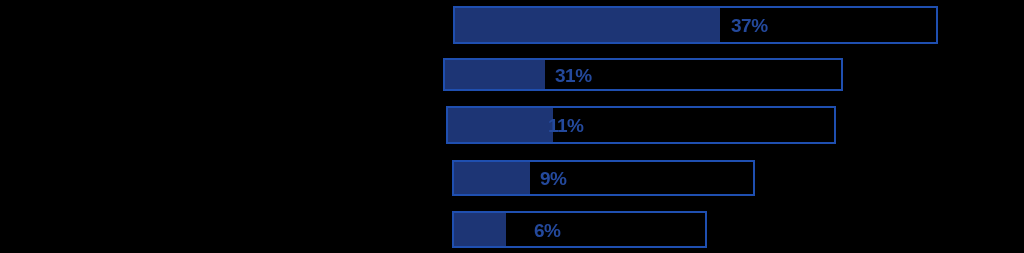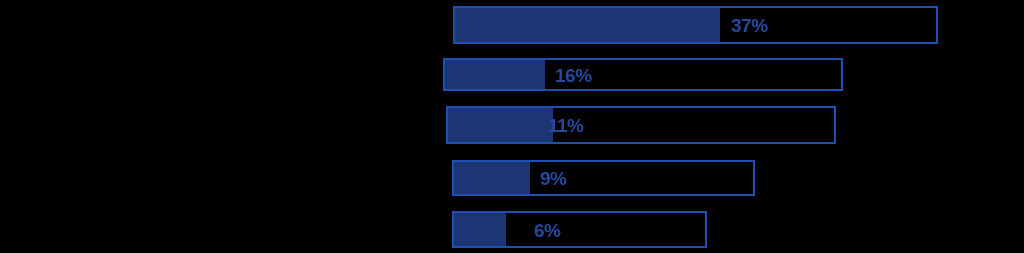--- a/index.html
+++ b/index.html
@@ -60,21 +60,21 @@
   <div class="bar-row" style="left: 453px; top: 6px; width: 485px; height: 38px;">
     <div class="bar-track" style="border-color: rgb(31, 79, 176);">
       <div class="bar-fill" style="width: 265px; background: rgb(29, 53, 117);"></div>
       <span class="bar-value" style="left: 276px; color: rgb(36, 73, 156);">37%</span>
     </div>
   </div>
 
   <div class="bar-row" style="left: 443px; top: 58px; width: 400px; height: 33px;">
     <div class="bar-track" style="border-color: rgb(31, 79, 176);">
       <div class="bar-fill" style="width: 100px; background: rgb(29, 53, 117);"></div>
-      <span class="bar-value" style="left: 110px; color: rgb(36, 73, 156);">16%</span>
+      <span class="bar-value" style="left: 110px; color: rgb(36, 73, 156);">31%</span>
     </div>
   </div>
 
   <div class="bar-row" style="left: 446px; top: 106px; width: 390px; height: 38px;">
     <div class="bar-track" style="border-color: rgb(31, 79, 176);">
       <div class="bar-fill" style="width: 105px; background: rgb(29, 53, 117);"></div>
       <span class="bar-value" style="left: 100px; color: rgb(36, 73, 156);">11%</span>
     </div>
   </div>
 

